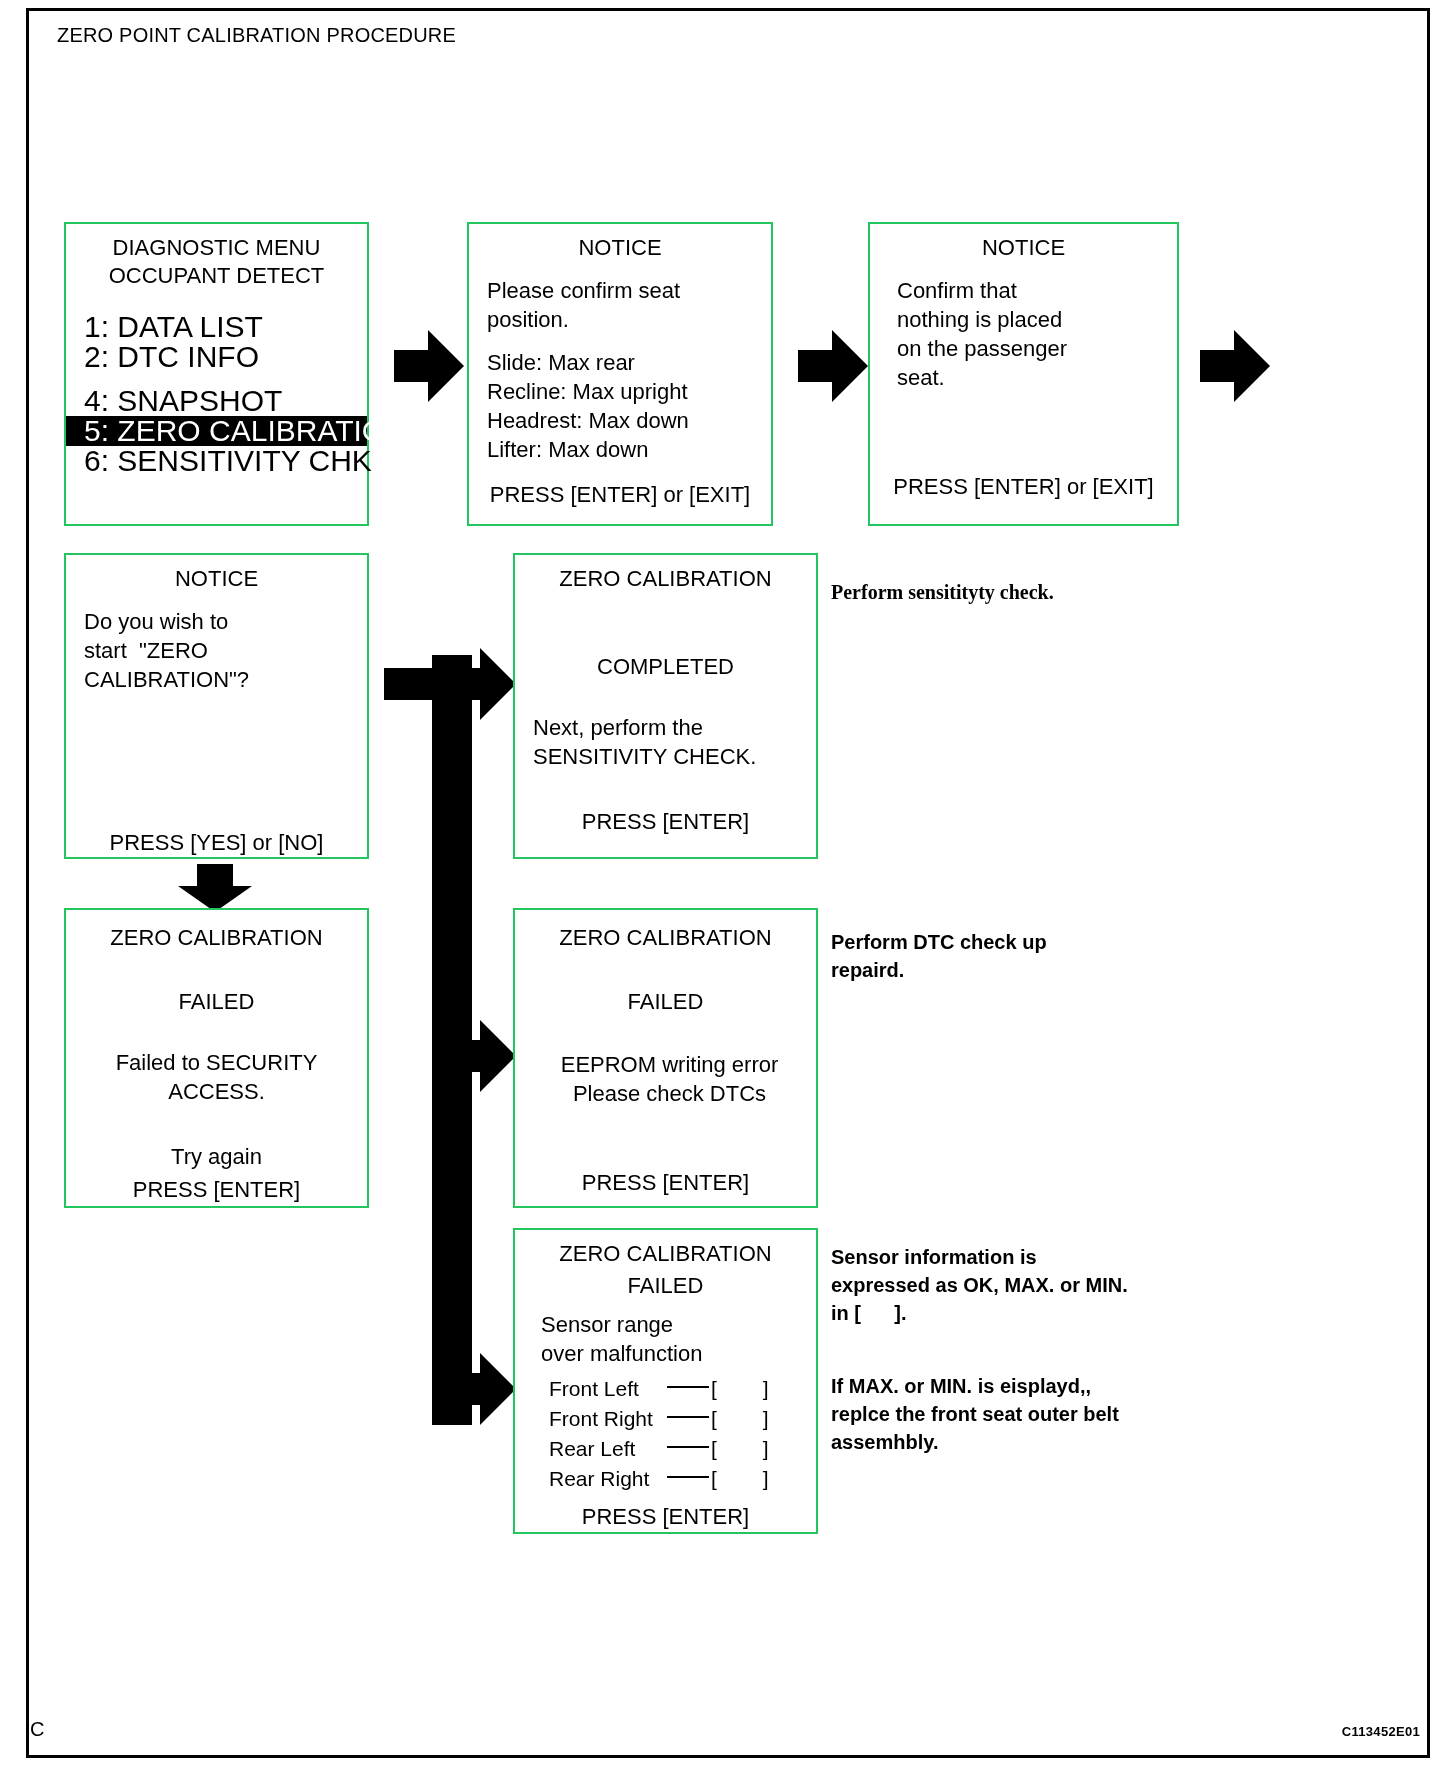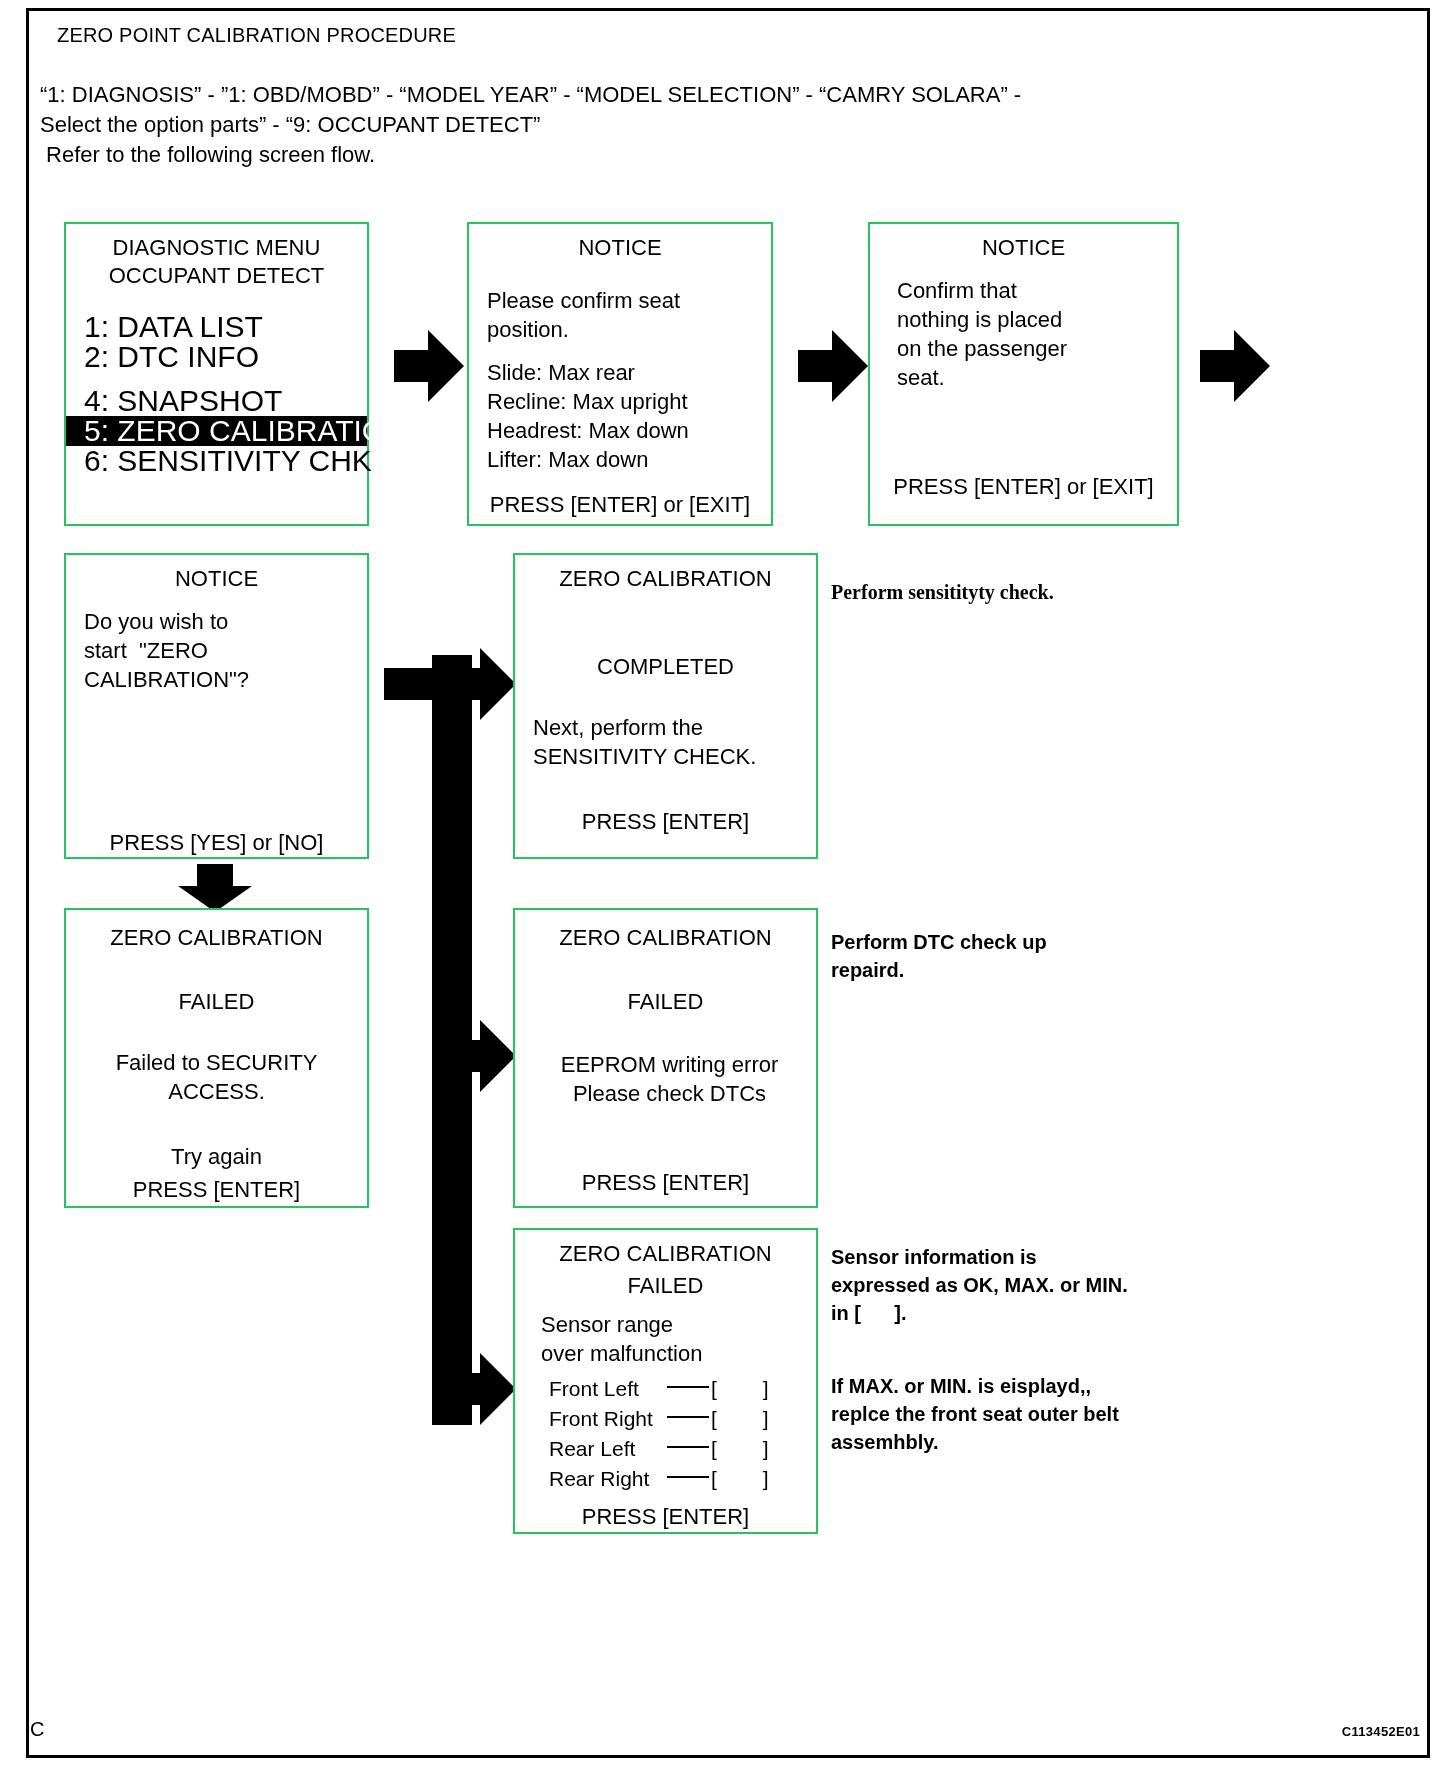--- a/index.html
+++ b/index.html
@@ -130,23 +130,20 @@
   }
 </style>
 </head>
 <body>
 
 <div id="page">
 
   <div class="page-border"></div>
 
   <div class="title">ZERO POINT CALIBRATION PROCEDURE</div>
-  <div class="intro">“1: DIAGNOSIS” - ”1: OBD/MOBD” - “MODEL YEAR” - “MODEL SELECTION” - “CAMRY SOLARA” -
-Select the option parts” - “9: OCCUPANT DETECT”
- Refer to the following screen flow.</div>
 
   <div class="screen" style="left:64px; top:222px; width:305px; height:304px;">
     <div class="sc-title" style="margin-top:10px;">DIAGNOSTIC MENU</div>
     <div class="sc-title">OCCUPANT DETECT</div>
     <div style="margin-top:22px;">
       <div class="menu-item">1: DATA LIST</div>
       <div class="menu-item">2: DTC INFO</div>
       <div class="menu-item" style="height:14px;"></div>
       <div class="menu-item">4: SNAPSHOT</div>
       <div class="menu-item selected">5: ZERO CALIBRATION</div>
@@ -155,21 +152,21 @@
   </div>
 
   <div class="arrow-r" style="left:394px; top:330px;">
     <svg width="70" height="72" viewBox="0 0 70 72">
         <polygon points="0,20 34,20 34,0 70,36 34,72 34,52 0,52" fill="#000"></polygon>
       </svg>
   </div>
 
   <div class="screen" style="left:467px; top:222px; width:306px; height:304px;">
     <div class="sc-title" style="margin-top:10px;">NOTICE</div>
-    <div style="padding-left:18px; margin-top:24px;">
+    <div style="padding-left:18px; margin-top:14px;">
       <div class="sc-line">Please confirm seat</div>
       <div class="sc-line">position.</div>
       <div style="height:14px;"></div>
       <div class="sc-line">Slide: Max rear</div>
       <div class="sc-line">Recline: Max upright</div>
       <div class="sc-line">Headrest: Max down</div>
       <div class="sc-line">Lifter: Max down</div>
     </div>
     <div class="press" style="margin-top:18px;">PRESS [ENTER] or [EXIT]</div>
   </div>

